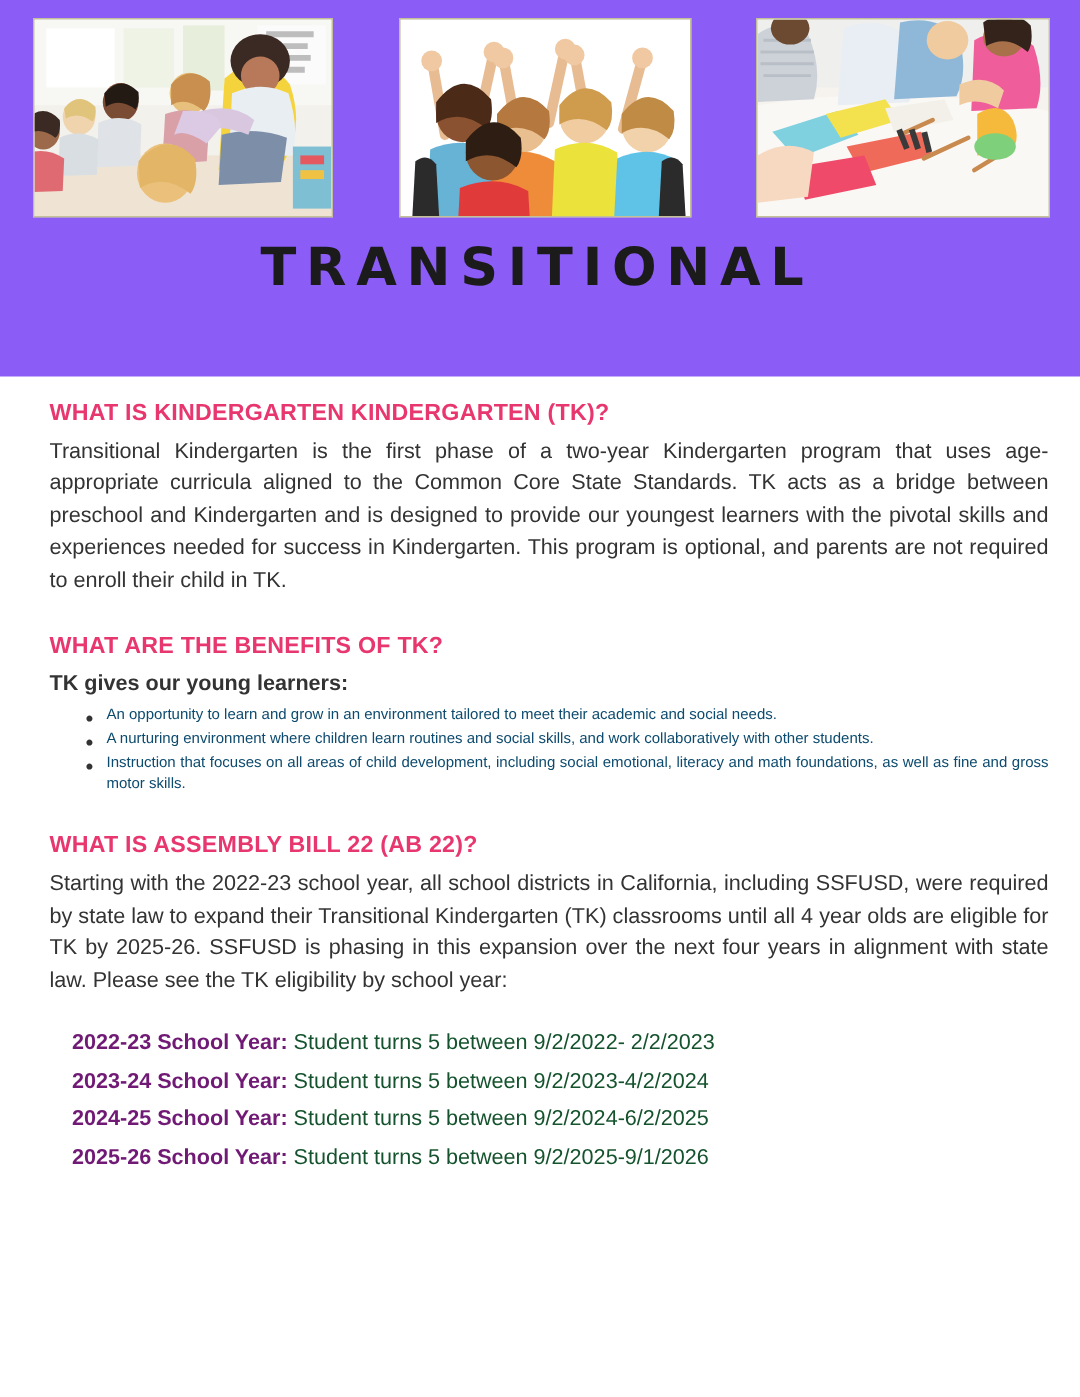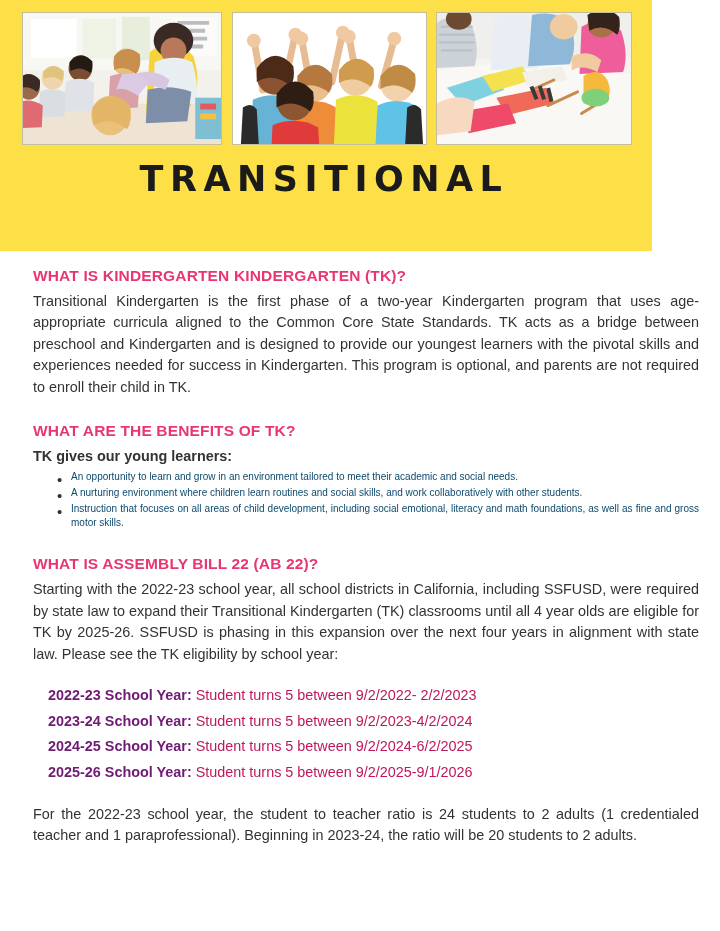--- a/index.html
+++ b/index.html
@@ -13,23 +13,23 @@
     width: 720px;
     height: 931px;
     font-family: "Liberation Sans", sans-serif;
     color: #2b2b2b;
     overflow: hidden;
   }
 
   
   .banner {
     position: relative;
-    width: 652px;
+    width: 720px;
     height: 251px;
-    background: #fde047;
+    background: #8b5cf6;
     padding: 0;
   }
   .photo-strip {
     display: flex;
     justify-content: space-between;
     padding: 12px 20px 0 22px;
     gap: 0;
   }
   .photo {
     width: 200px;
@@ -118,21 +118,21 @@
   .years li {
     font-size: 14.4px;
     line-height: 1.78;
     color: #333333;
     white-space: nowrap;
   }
   .years .yr-label {
     font-weight: 700;
     color: #701a75;
   }
-  .years .yr-text { color: #be185d; }
+  .years .yr-text { color: #14532d; }
 </style>
 </head>
 <body>
 
 <div class="banner">
 
   <div class="photo-strip">
 
     <div class="photo left">
       <svg viewBox="0 0 200 133" preserveAspectRatio="none">
@@ -304,16 +304,15 @@
       <li>
         <span class="yr-label">2024-25 School Year:</span><span class="yr-text"> Student turns 5 between 9/2/2024-6/2/2025</span>
       </li>
       <li>
         <span class="yr-label">2025-26 School Year:</span><span class="yr-text"> Student turns 5 between 9/2/2025-9/1/2026</span>
       </li>
     </ul>
 
     <div class="gap-d"></div>
 
-    <p class="body-text">For the 2022-23 school year, the student to teacher ratio is 24 students to 2 adults (1 credentialed teacher and 1 paraprofessional). Beginning in 2023-24, the ratio will be 20 students to 2 adults.</p>
   </div>
 
 </div>
 
 </body></html>

